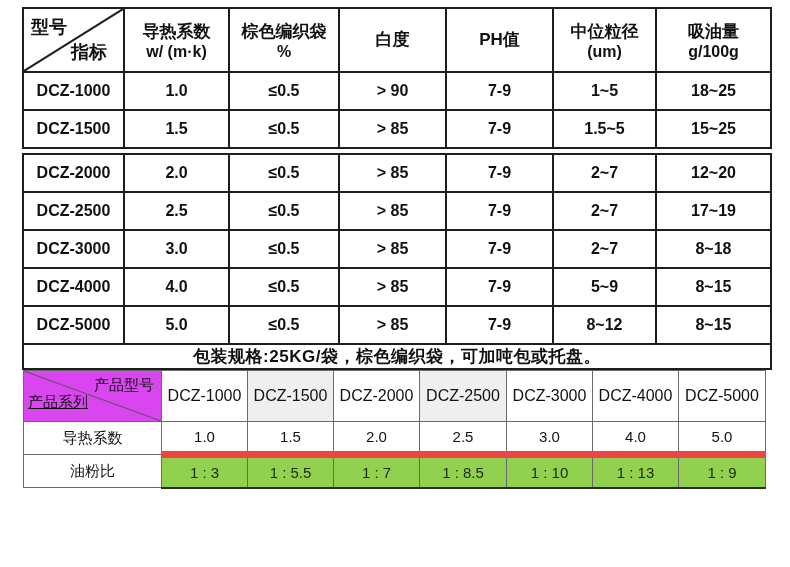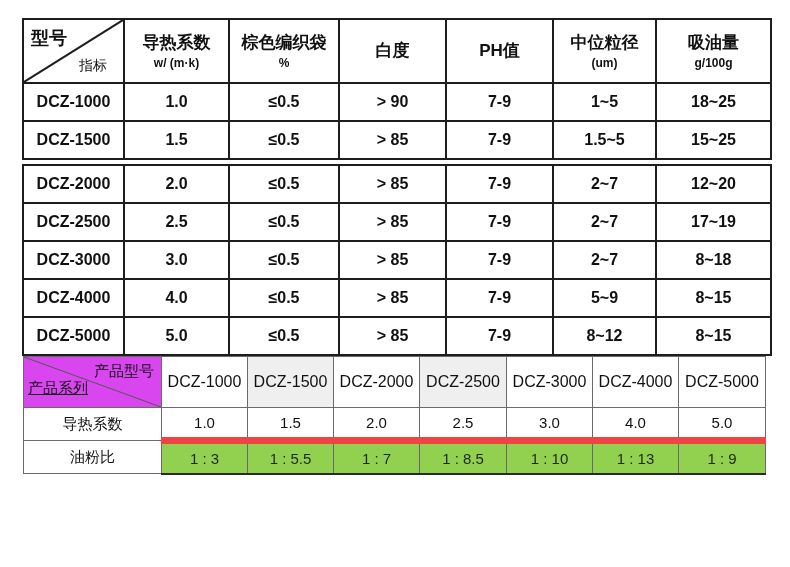--- a/index.html
+++ b/index.html
@@ -2,53 +2,53 @@
 <html style="--green: #92d050; --gray: #efefef;"><head>
 <meta charset="utf-8">
 <style>
   * { box-sizing: border-box; }
   html, body { margin: 0; padding: 0; background: #fff; }
   body {
     width: 790px; height: 567px; overflow: hidden;
     font-family: "Liberation Sans", "DejaVu Sans", sans-serif;
     color: #111;
   }
-  .page { position: relative; padding: 18px 0 0 22px; }
+  .page { position: relative; padding: 7px 0 0 22px; }
 
   
   table.spec {
     border-collapse: collapse; table-layout: fixed; width: 748px;
   }
   table.spec td, table.spec th {
     border: 2px solid #1d1d1d; text-align: center; vertical-align: middle;
     padding: 0; font-weight: bold; overflow: hidden;
   }
   tr.spec-header-row { height: 64px; }
   tr.spec-data-row   { height: 38px; }
   .h-label { font-size: 17px; line-height: 20px; font-weight: bold; }
-  .h-unit  { font-size: 12px; line-height: 14px; font-weight: 600; margin-top: 3px; }
+  .h-unit  { font-size: 16px; line-height: 14px; font-weight: 600; margin-top: 3px; }
   .h-unit:empty { display: none; }
   td.model-cell { font-size: 16px; }
   td.value-cell { font-size: 16px; }
   .section-gap { height: 4px; }
   td.pack-cell {
     text-align: left; font-size: 17px; font-weight: 500;
     padding: 12px 8px 14px 8px; letter-spacing: 0.5px;
   }
 
   
   .corner { position: relative; }
   .corner svg.diag {
     position: absolute; left: 0; top: 0; width: 100%; height: 100%; display: block;
   }
   th.spec-corner .corner-top {
     position: absolute; top: 6px; left: 7px; font-size: 18px; font-weight: bold;
   }
   th.spec-corner .corner-bottom {
-    position: absolute; bottom: 7px; right: 16px; font-size: 14px; font-weight: normal;
+    position: absolute; bottom: 7px; right: 16px; font-size: 18px; font-weight: bold;
   }
 
   
   .section-heading {
     margin: 13px 0 9px 1px; font-size: 21px; font-weight: bold;
     letter-spacing: 1px; color: #000;
   }
 
   
   table.ratio {
@@ -204,20 +204,23 @@
       <td class="value-cell">8~15</td>
     </tr>
     <tr class="spec-data-row">
       <td class="model-cell">DCZ-5000</td>
       <td class="value-cell">5.0</td>
       <td class="value-cell">≤0.5</td>
       <td class="value-cell">&gt; 85</td>
       <td class="value-cell">7-9</td>
       <td class="value-cell">8~12</td>
       <td class="value-cell">8~15</td>
+    </tr>
+    <tr>
+      <td class="pack-cell" colspan="7">包装规格:25KG/袋，棕色编织袋，可加吨包或托盘。</td>
     </tr>
   </tbody>
     </table>
 
 
   <table class="ratio">
     <colgroup>
       <col style="width:138px">
         <col style="width:86px">
         <col style="width:86px">

